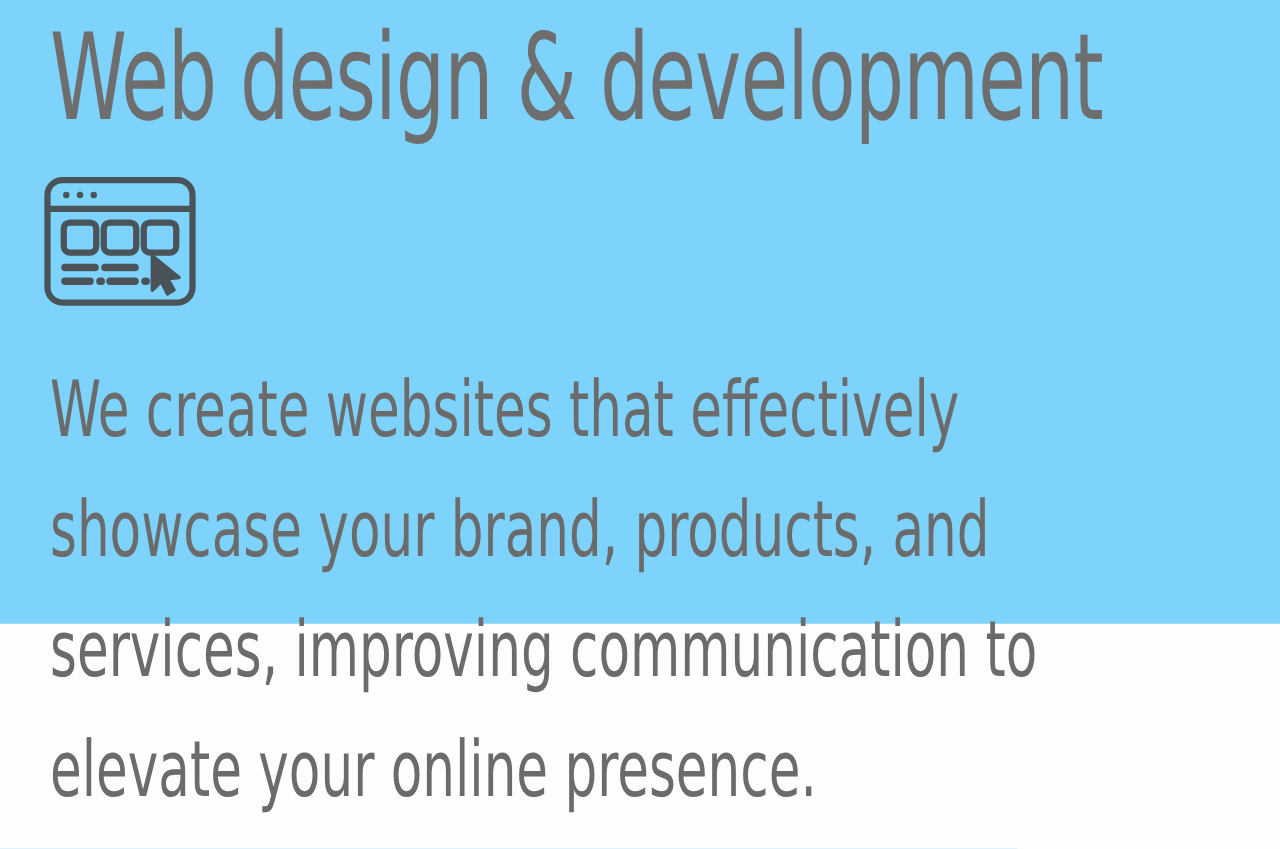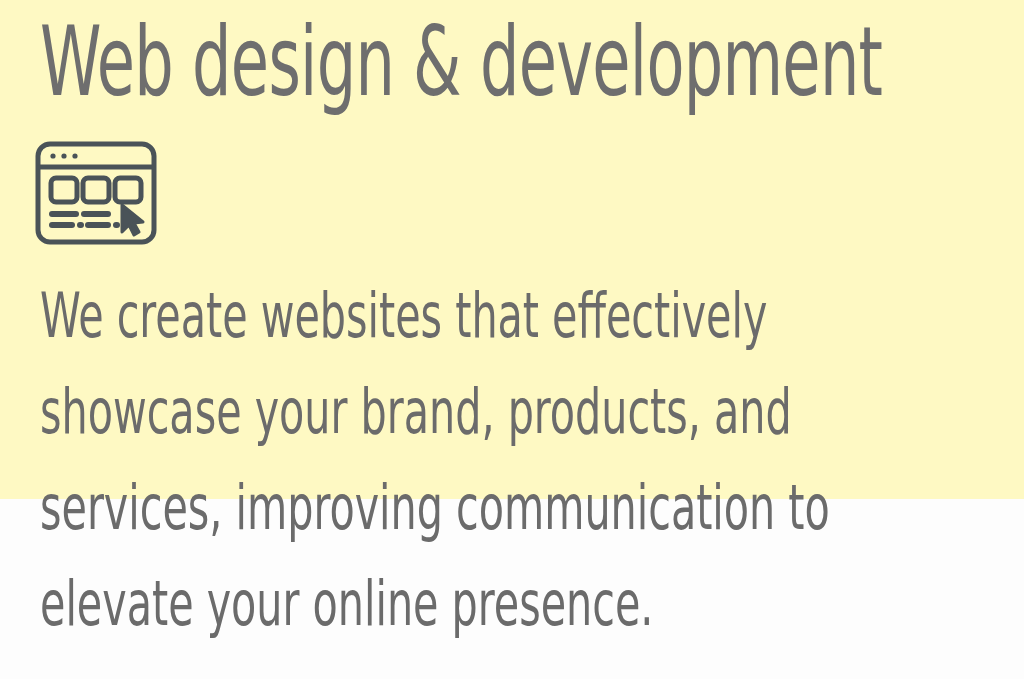--- a/index.html
+++ b/index.html
@@ -13,21 +13,21 @@
     font-family: "Liberation Sans", sans-serif;
     overflow: hidden;
   }
 
   #service-card {
     position: relative;
     width: 1024px;
     height: 499px;
     box-sizing: border-box;
     padding: 0;
-    background: #fef9c3;
+    background: #7dd3fc;
     text-decoration: underline;
   }
 
   
   .card-heading {
     position: absolute;
     left: 40px;
     top: 6px;
     margin: 0;
     font-family: "DejaVu Sans Condensed", "Liberation Sans Narrow", "Liberation Sans", sans-serif;
@@ -53,21 +53,21 @@
   .icon-wrap svg {
     display: block;
     width: 124px;
     height: 106px;
   }
 
   
   .card-body {
     position: absolute;
     left: 40px;
-    top: 268px;
+    top: 280px;
     width: 960px;
     margin: 0;
   }
   .body-line {
     display: block;
     font-family: "DejaVu Sans Condensed", "Liberation Sans Narrow", "Liberation Sans", sans-serif;
     font-weight: 400;
     font-size: 62px;
     line-height: 96px;
     letter-spacing: 0px;

